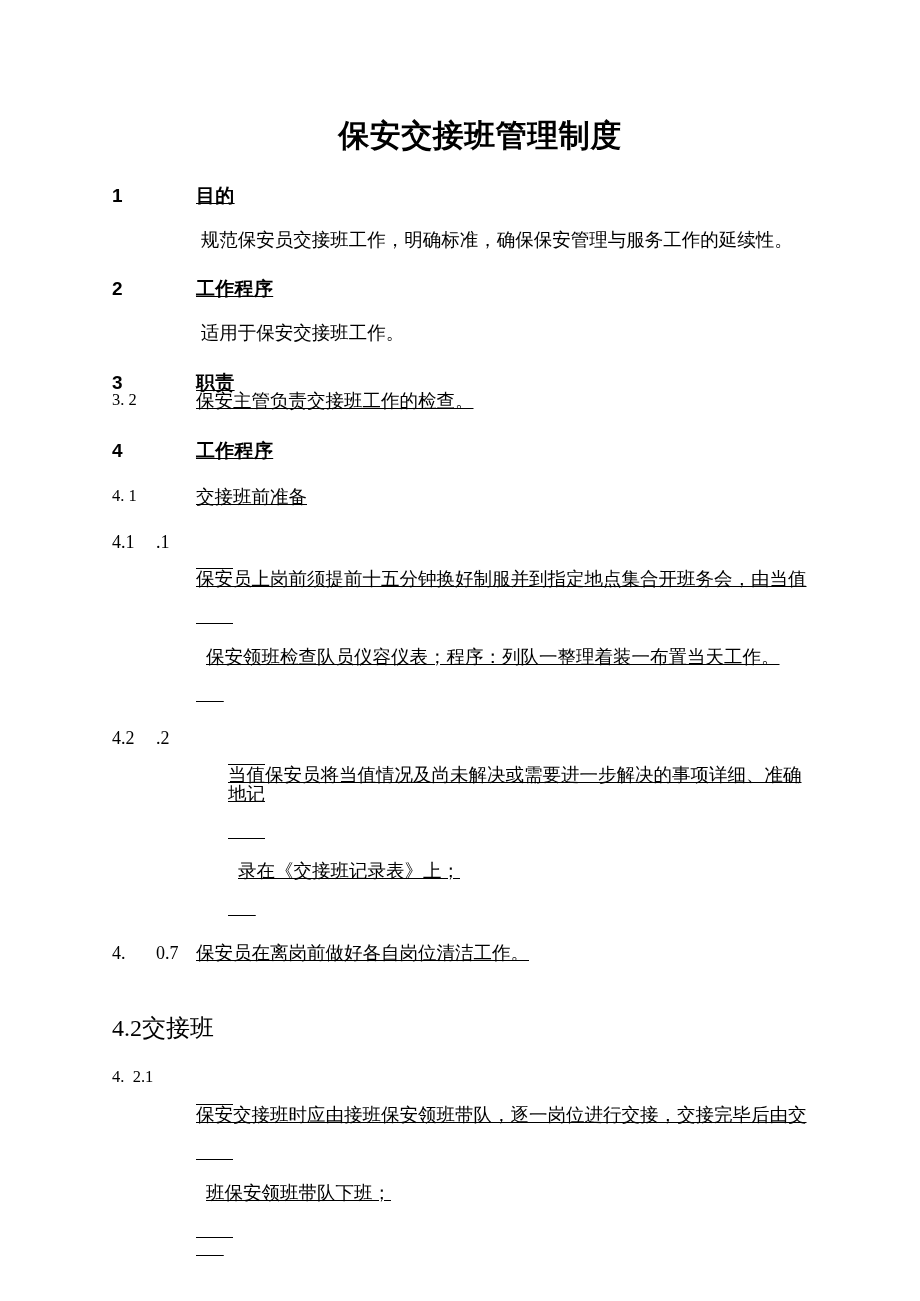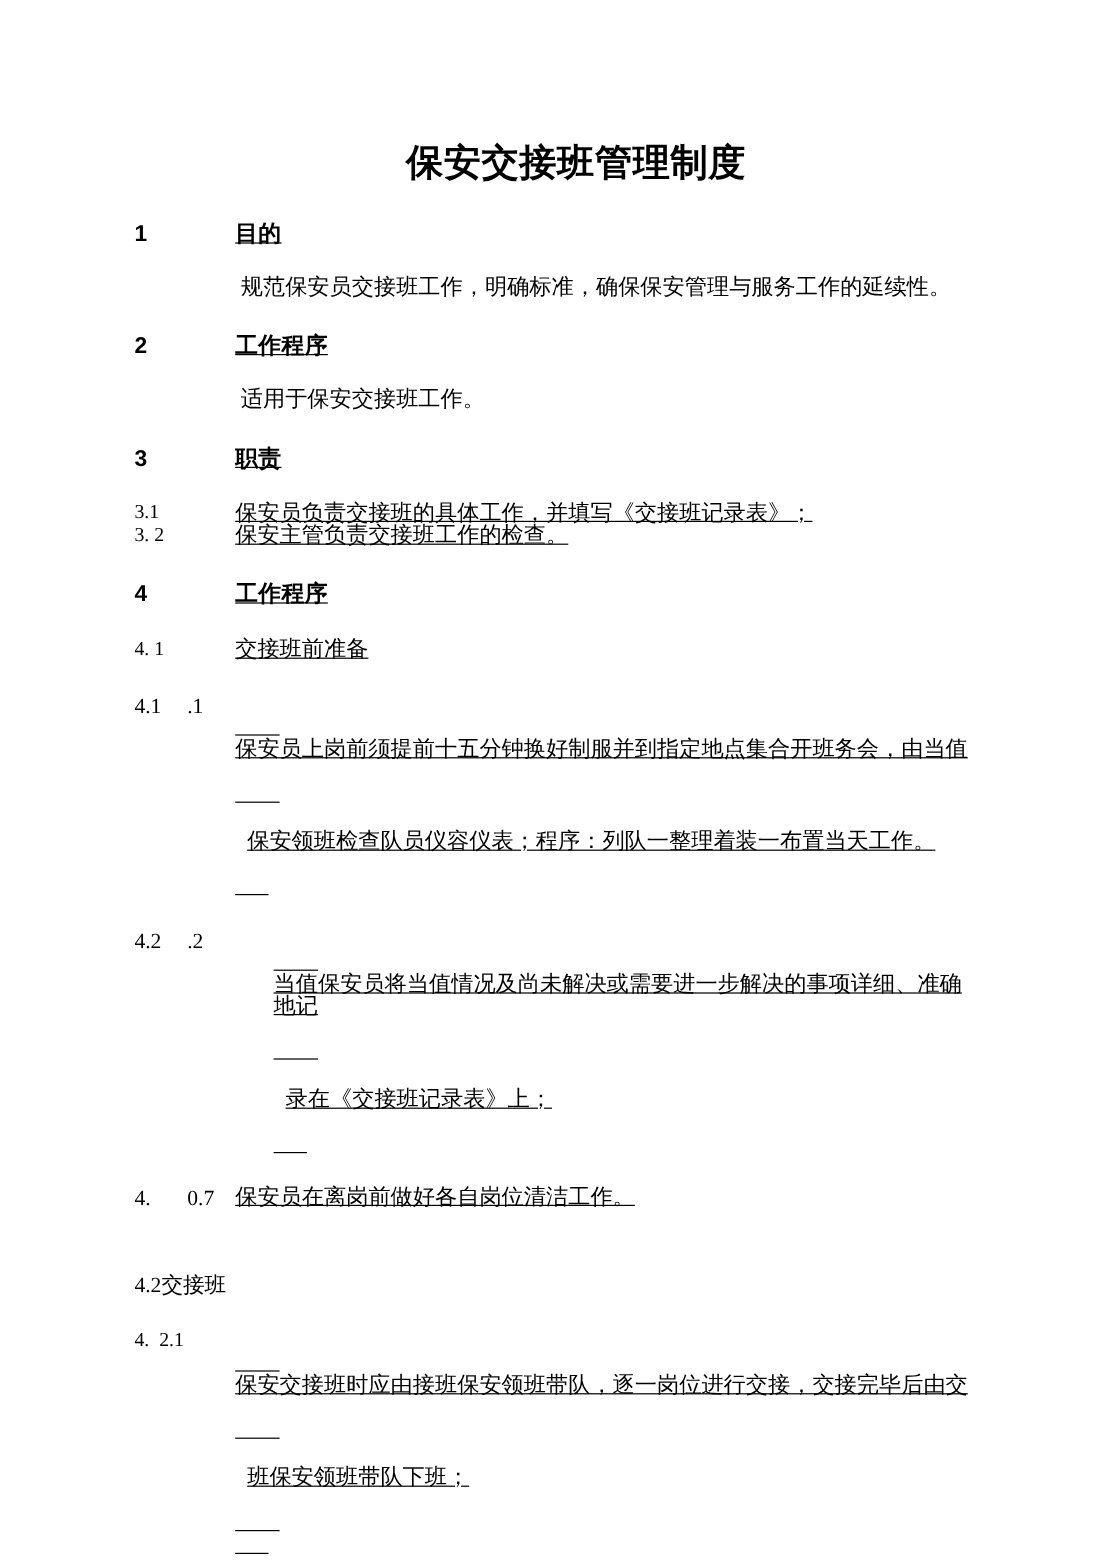--- a/index.html
+++ b/index.html
@@ -92,21 +92,21 @@
   
   .lines > div {
     white-space: pre-wrap;
   }
   .lines > div + div {
     margin-top: 22px;
   }
   
   .flush {
     font-family: "Liberation Serif", "DejaVu Serif", serif;
-    font-size: 18px;
+    font-size: 24px;
     line-height: 1.0;
     margin-left: 0px;
   }
   .indent-sub {
     padding-left: 10px;
   }
 </style>
 </head>
 <body>
 
@@ -124,24 +124,20 @@
 
     <div class="row head" style="margin-top:29px;">
       <div class="num">2</div>
       <div class="txt">工作程序</div>
     </div>
     <div class="para" style="margin-top:26px;"> 适用于保安交接班工作。</div>
 
     <div class="row head" style="margin-top:31px;">
       <div class="num">3</div>
       <div class="txt">职责</div>
-    </div>
-    <div class="row" style="margin-top:27px;">
-      <div class="num">3.1</div>
-      <div class="txt">保安员负责交接班的具体工作，并填写《交接班记录表》；</div>
     </div>
     <div class="row" style="">
       <div class="num">3. 2</div>
       <div class="txt">保安主管负责交接班工作的检查。</div>
     </div>
 
     <div class="row head" style="margin-top:30px;">
       <div class="num">4</div>
       <div class="txt">工作程序</div>
     </div>

